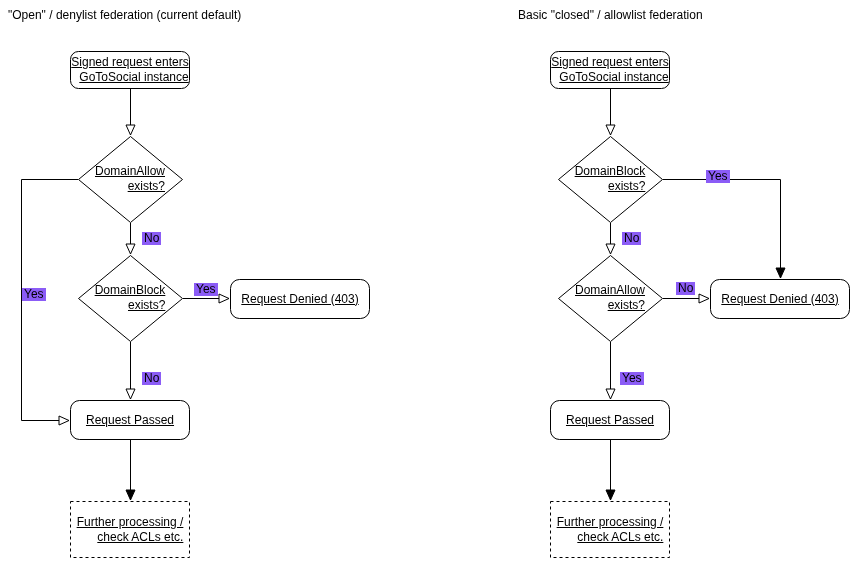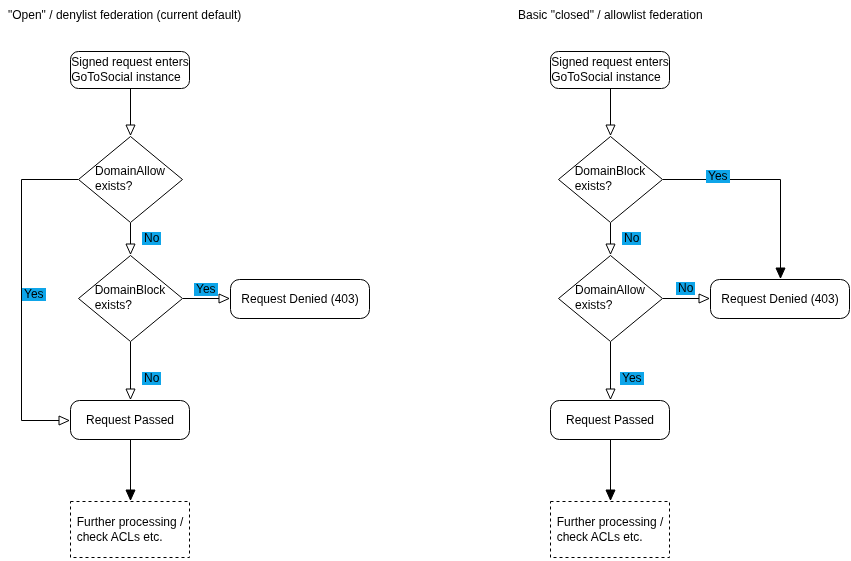--- a/index.html
+++ b/index.html
@@ -29,28 +29,29 @@
   .diagram-title {
     position: absolute;
     white-space: nowrap;
     line-height: 14px;
   }
   .node-label {
     position: absolute;
     display: flex;
     align-items: center;
     justify-content: center;
-    text-align: left;
+    text-align: right;
     white-space: pre-line;
     line-height: 15px;
     pointer-events: none;
+    text-decoration: underline;
   }
   .edge-label {
     position: absolute;
-    background: #0ea5e9;
+    background: #8b5cf6;
     padding: 0 2px;
     line-height: 13px;
     white-space: nowrap;
   }
 </style>
 </head>
 <body>
 
 <div class="canvas">
 

